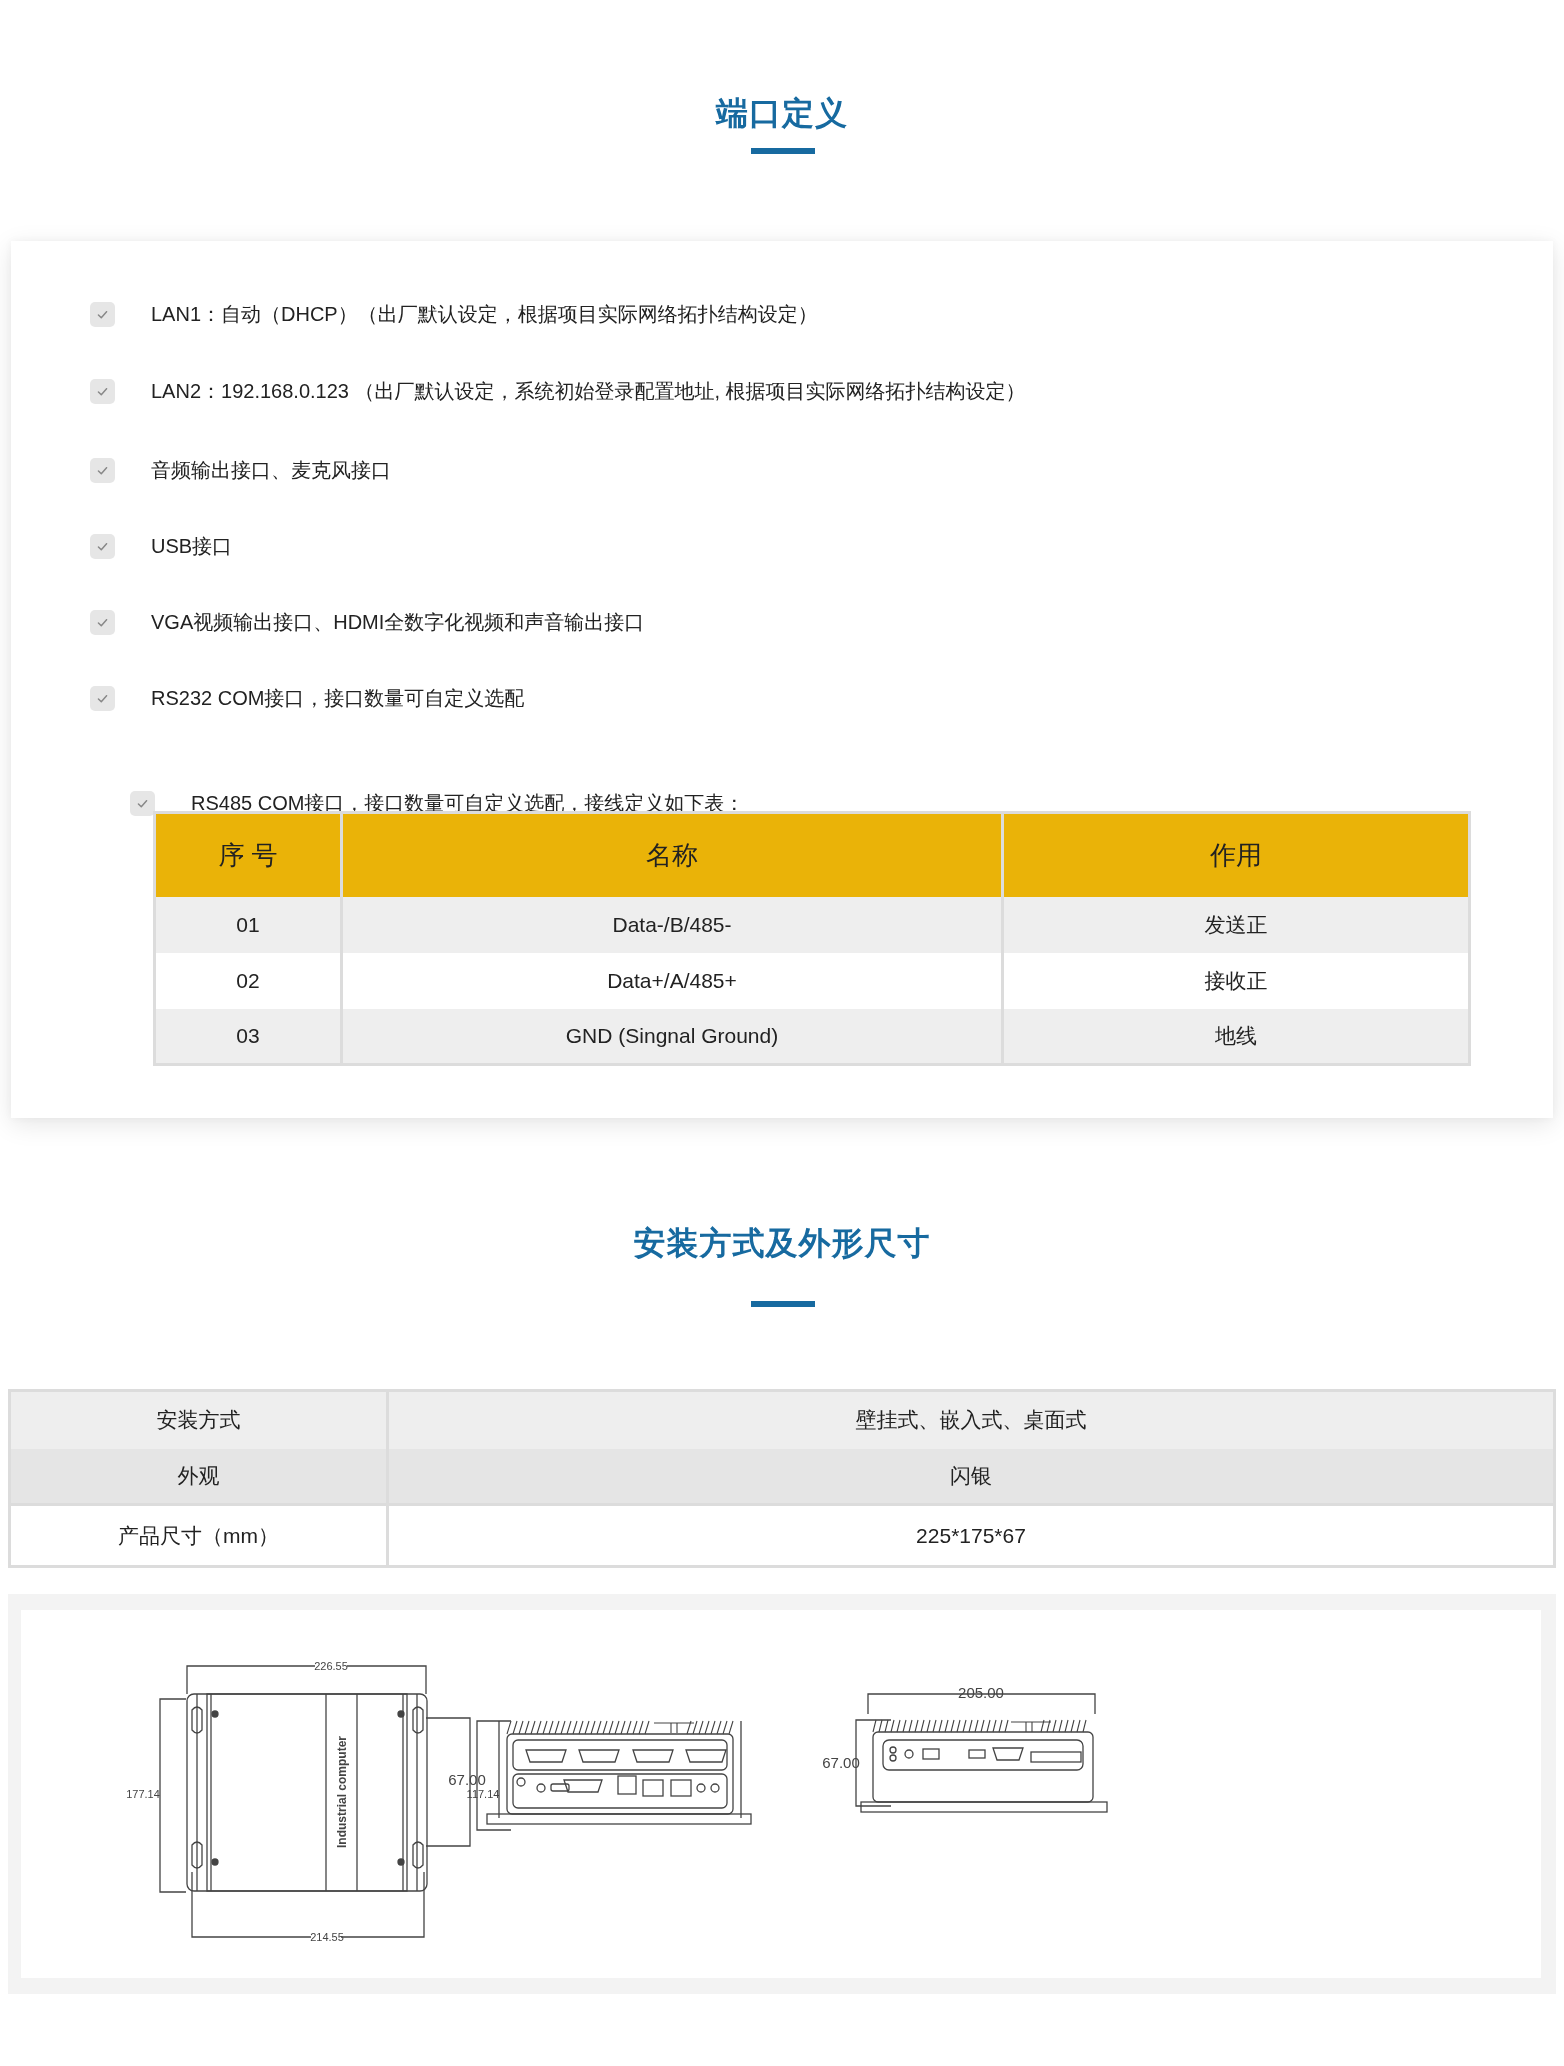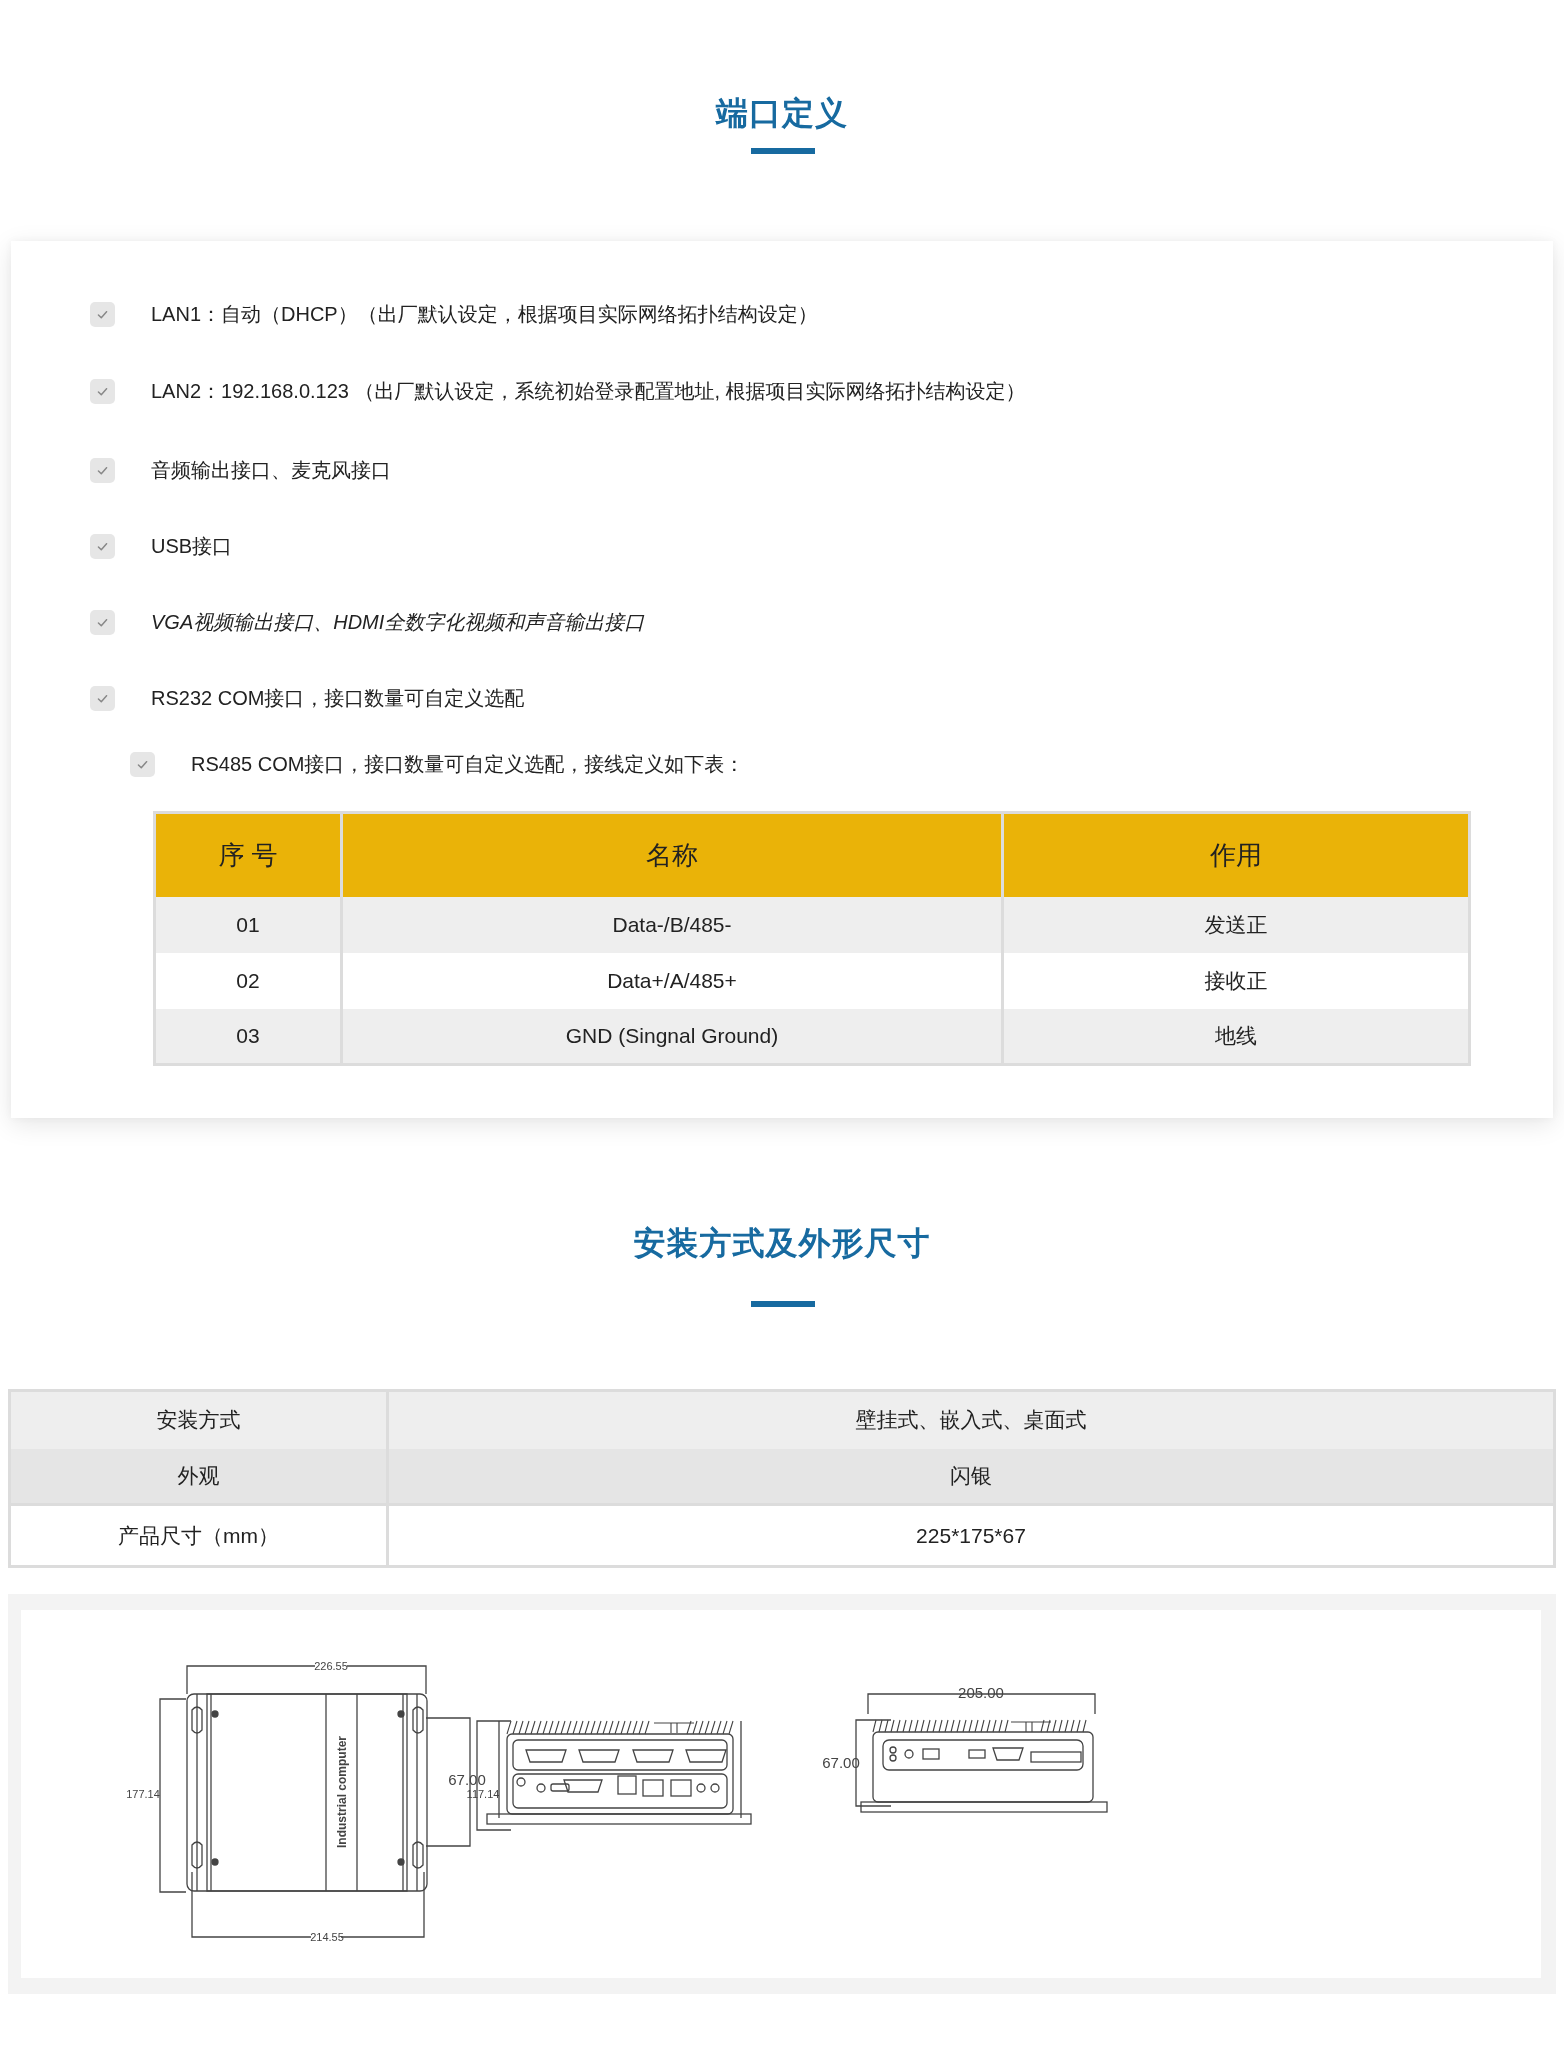--- a/index.html
+++ b/index.html
@@ -72,37 +72,37 @@
       <span class="feature-text">音频输出接口、麦克风接口</span>
     </div>
     <div class="feature-item" style="top:290px;">
       <span class="check-box">
           <svg viewBox="0 0 16 16">
             <path d="M3 8.5 L6.5 12 L13 4.5" fill="none" stroke="#888" stroke-width="1.8" stroke-linecap="round" stroke-linejoin="round"></path>
           </svg>
         </span>
       <span class="feature-text">USB接口</span>
     </div>
-    <div class="feature-item" style="top:366px;font-style:italic;">
+    <div class="feature-item" style="top:366px;">
       <span class="check-box">
           <svg viewBox="0 0 16 16">
             <path d="M3 8.5 L6.5 12 L13 4.5" fill="none" stroke="#888" stroke-width="1.8" stroke-linecap="round" stroke-linejoin="round"></path>
           </svg>
         </span>
       <span class="feature-text">VGA视频输出接口、HDMI全数字化视频和声音输出接口</span>
     </div>
     <div class="feature-item" style="top:442px;">
       <span class="check-box">
           <svg viewBox="0 0 16 16">
             <path d="M3 8.5 L6.5 12 L13 4.5" fill="none" stroke="#888" stroke-width="1.8" stroke-linecap="round" stroke-linejoin="round"></path>
           </svg>
         </span>
       <span class="feature-text">RS232 COM接口，接口数量可自定义选配</span>
     </div>
-    <div class="feature-item" style="top:508px;padding-left:40px;">
+    <div class="feature-item" style="top:547px;padding-left:40px;">
       <span class="check-box">
           <svg viewBox="0 0 16 16">
             <path d="M3 8.5 L6.5 12 L13 4.5" fill="none" stroke="#888" stroke-width="1.8" stroke-linecap="round" stroke-linejoin="round"></path>
           </svg>
         </span>
       <span class="feature-text">RS485 COM接口，接口数量可自定义选配，接线定义如下表：</span>
     </div>
   </div>
 
   <table class="rs485-table">

